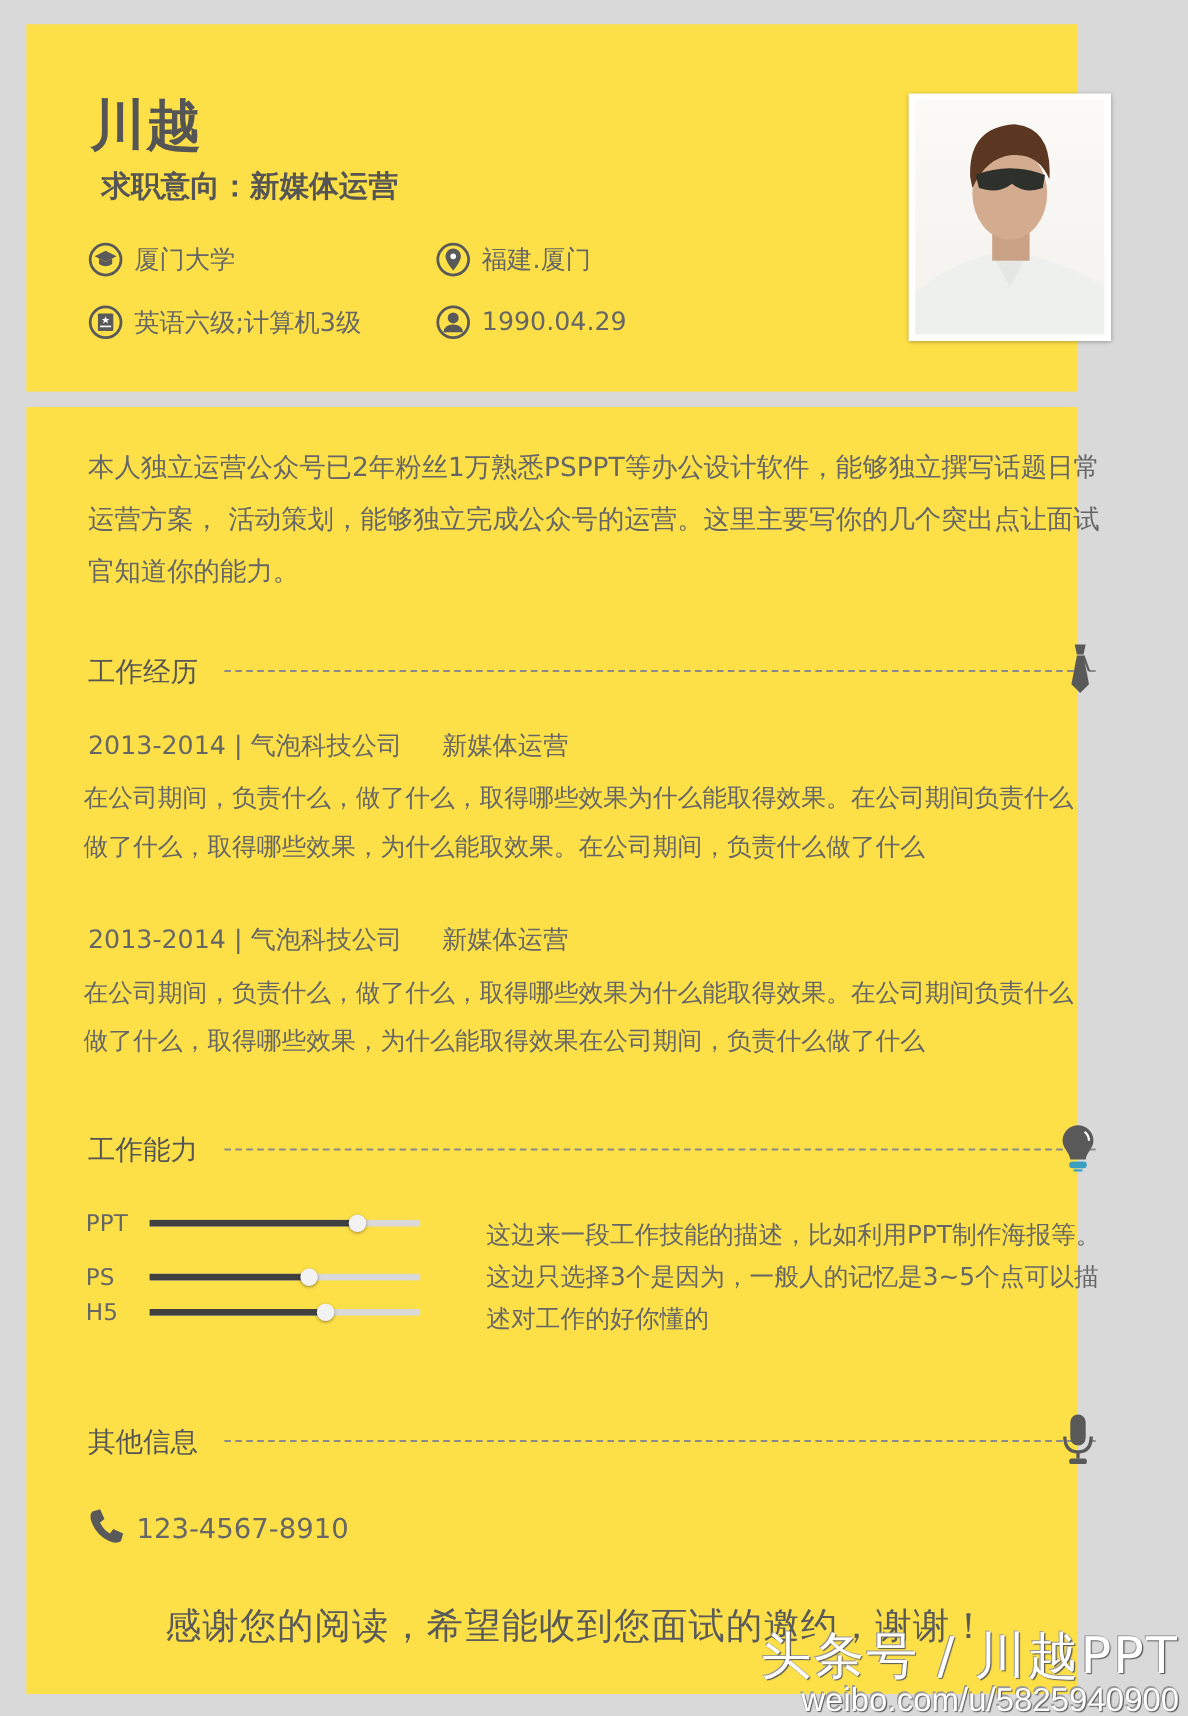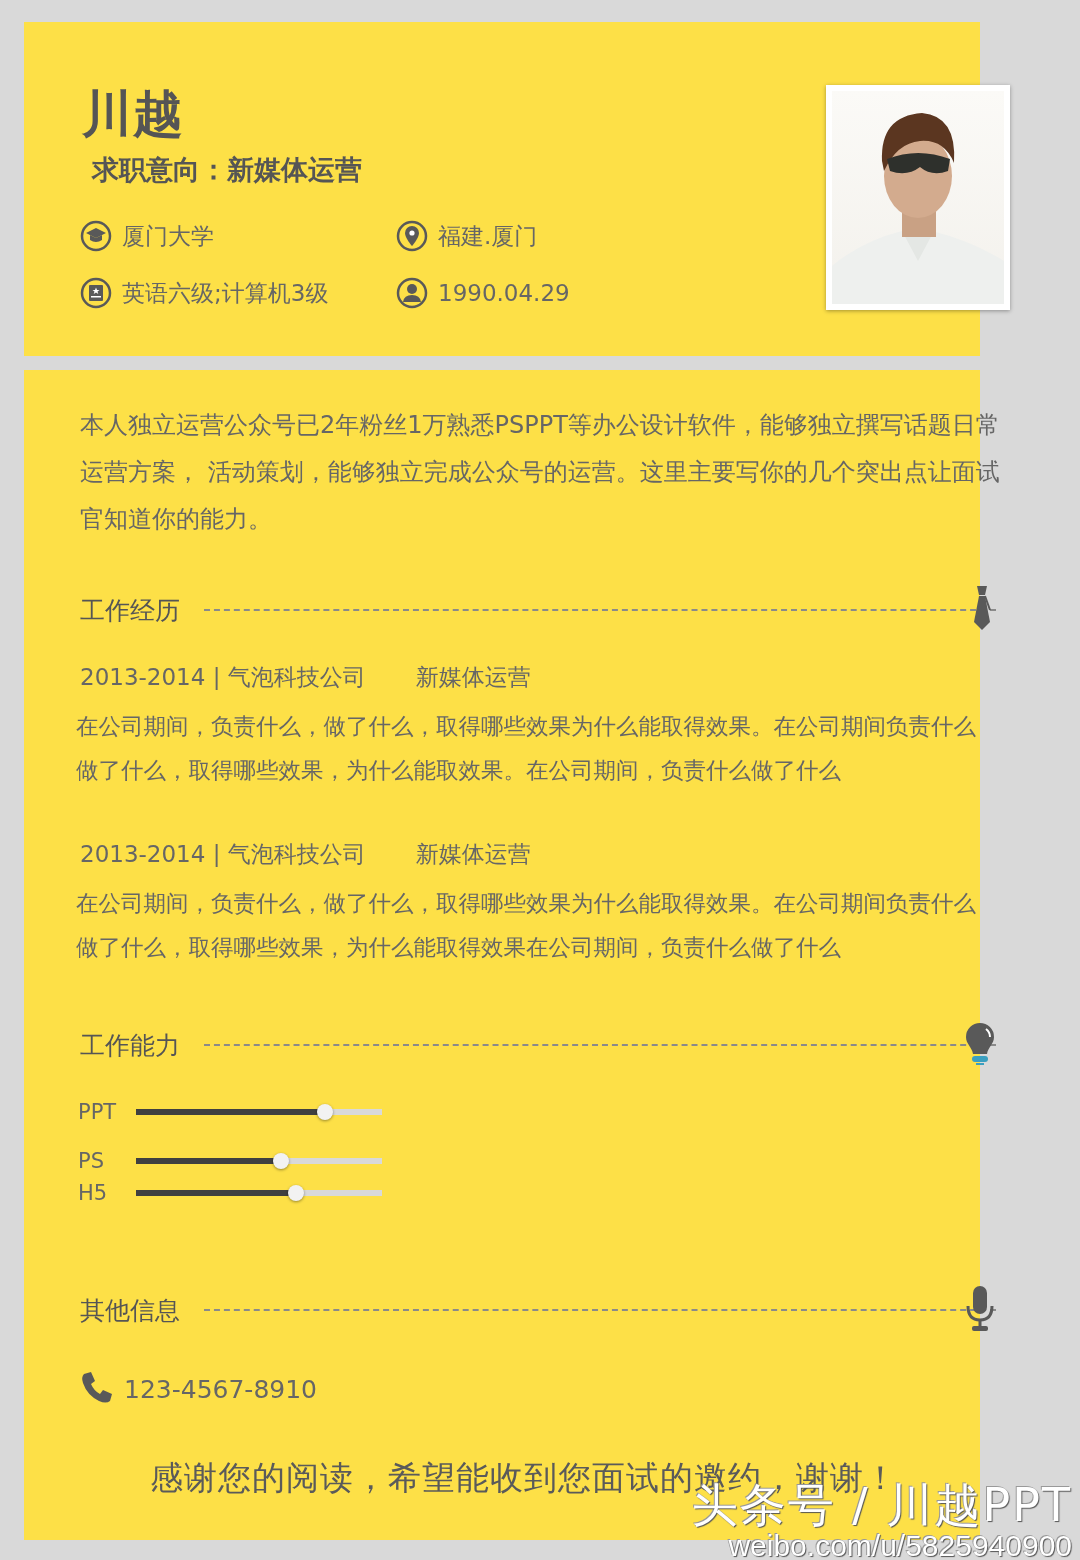--- a/index.html
+++ b/index.html
@@ -24,21 +24,21 @@
   .photo { width: 100%; height: 100%; background: linear-gradient(#fbfaf7, #f3f1ec); position: relative; overflow: hidden; }
 
   .summary { position: absolute; left: 56px; top: 32px; width: 930px; font-size: 24px; line-height: 47px; color: #666666; }
 
   .section-head { position: absolute; left: 56px; width: 920px; height: 40px; display: flex; align-items: center; }
   .section-title { font-size: 25px; font-weight: normal; color: #555555; white-space: nowrap; }
   .section-rule { flex: 1; margin-left: 24px; margin-right: 4px; border-top: 2px dashed #8a8a8a; height: 0; }
   .section-icon { position: absolute; width: 36px; height: 50px; }
 
   .job-head { position: absolute; left: 56px; font-size: 23px; color: #666666; display: flex; }
-  .job-head .role { margin-left: 50px; }
+  .job-head .role { margin-left: 36px; }
   .job-desc { position: absolute; left: 52px; width: 900px; font-size: 22.5px; line-height: 44px; color: #666666; }
 
   .skill-row { position: absolute; left: 54px; display: flex; align-items: center; }
   .skill-label { width: 58px; font-size: 21px; color: #666666; }
   .skill-track { position: relative; width: 246px; height: 6px; background: #d9d9d9; }
   .skill-fill { position: absolute; left: 0; top: 0; height: 6px; background: #404040; }
   .skill-knob { position: absolute; top: -5px; width: 16px; height: 16px; border-radius: 50%; background: #f2f2f2; box-shadow: 0 1px 3px rgba(0,0,0,0.4); margin-left: -8px; }
 
   .skill-desc { position: absolute; left: 418px; top: 734px; width: 560px; font-size: 22.5px; line-height: 38px; color: #666666; }
 
@@ -162,20 +162,21 @@
     </div>
   </div>
   <div class="skill-row" style="top:811px;">
     <span class="skill-label">H5</span>
     <div class="skill-track">
       <div class="skill-fill" style="width:65%;"></div>
       <div class="skill-knob" style="left:65%;"></div>
     </div>
   </div>
 
+  <div class="skill-desc">这边来一段工作技能的描述，比如利用PPT制作海报等。这边只选择3个是因为，一般人的记忆是3~5个点可以描述对工作的好你懂的</div>
 
   <div class="section-head" style="top:920px;">
     <span class="section-title">其他信息</span>
     <span class="section-rule"></span>
   </div>
   <svg class="section-icon" style="left:938px; top:914px;" viewBox="0 0 36 50">
     <rect x="11" y="2" width="14" height="28" rx="7" fill="#595959"></rect>
     <path d="M6,22 q0,14 12,14 q12,0 12,-14" stroke="#595959" stroke-width="3" fill="none"></path>
     <rect x="16.5" y="36" width="3" height="6" fill="#595959"></rect>
     <rect x="10" y="42" width="16" height="5" rx="2" fill="#595959"></rect>

